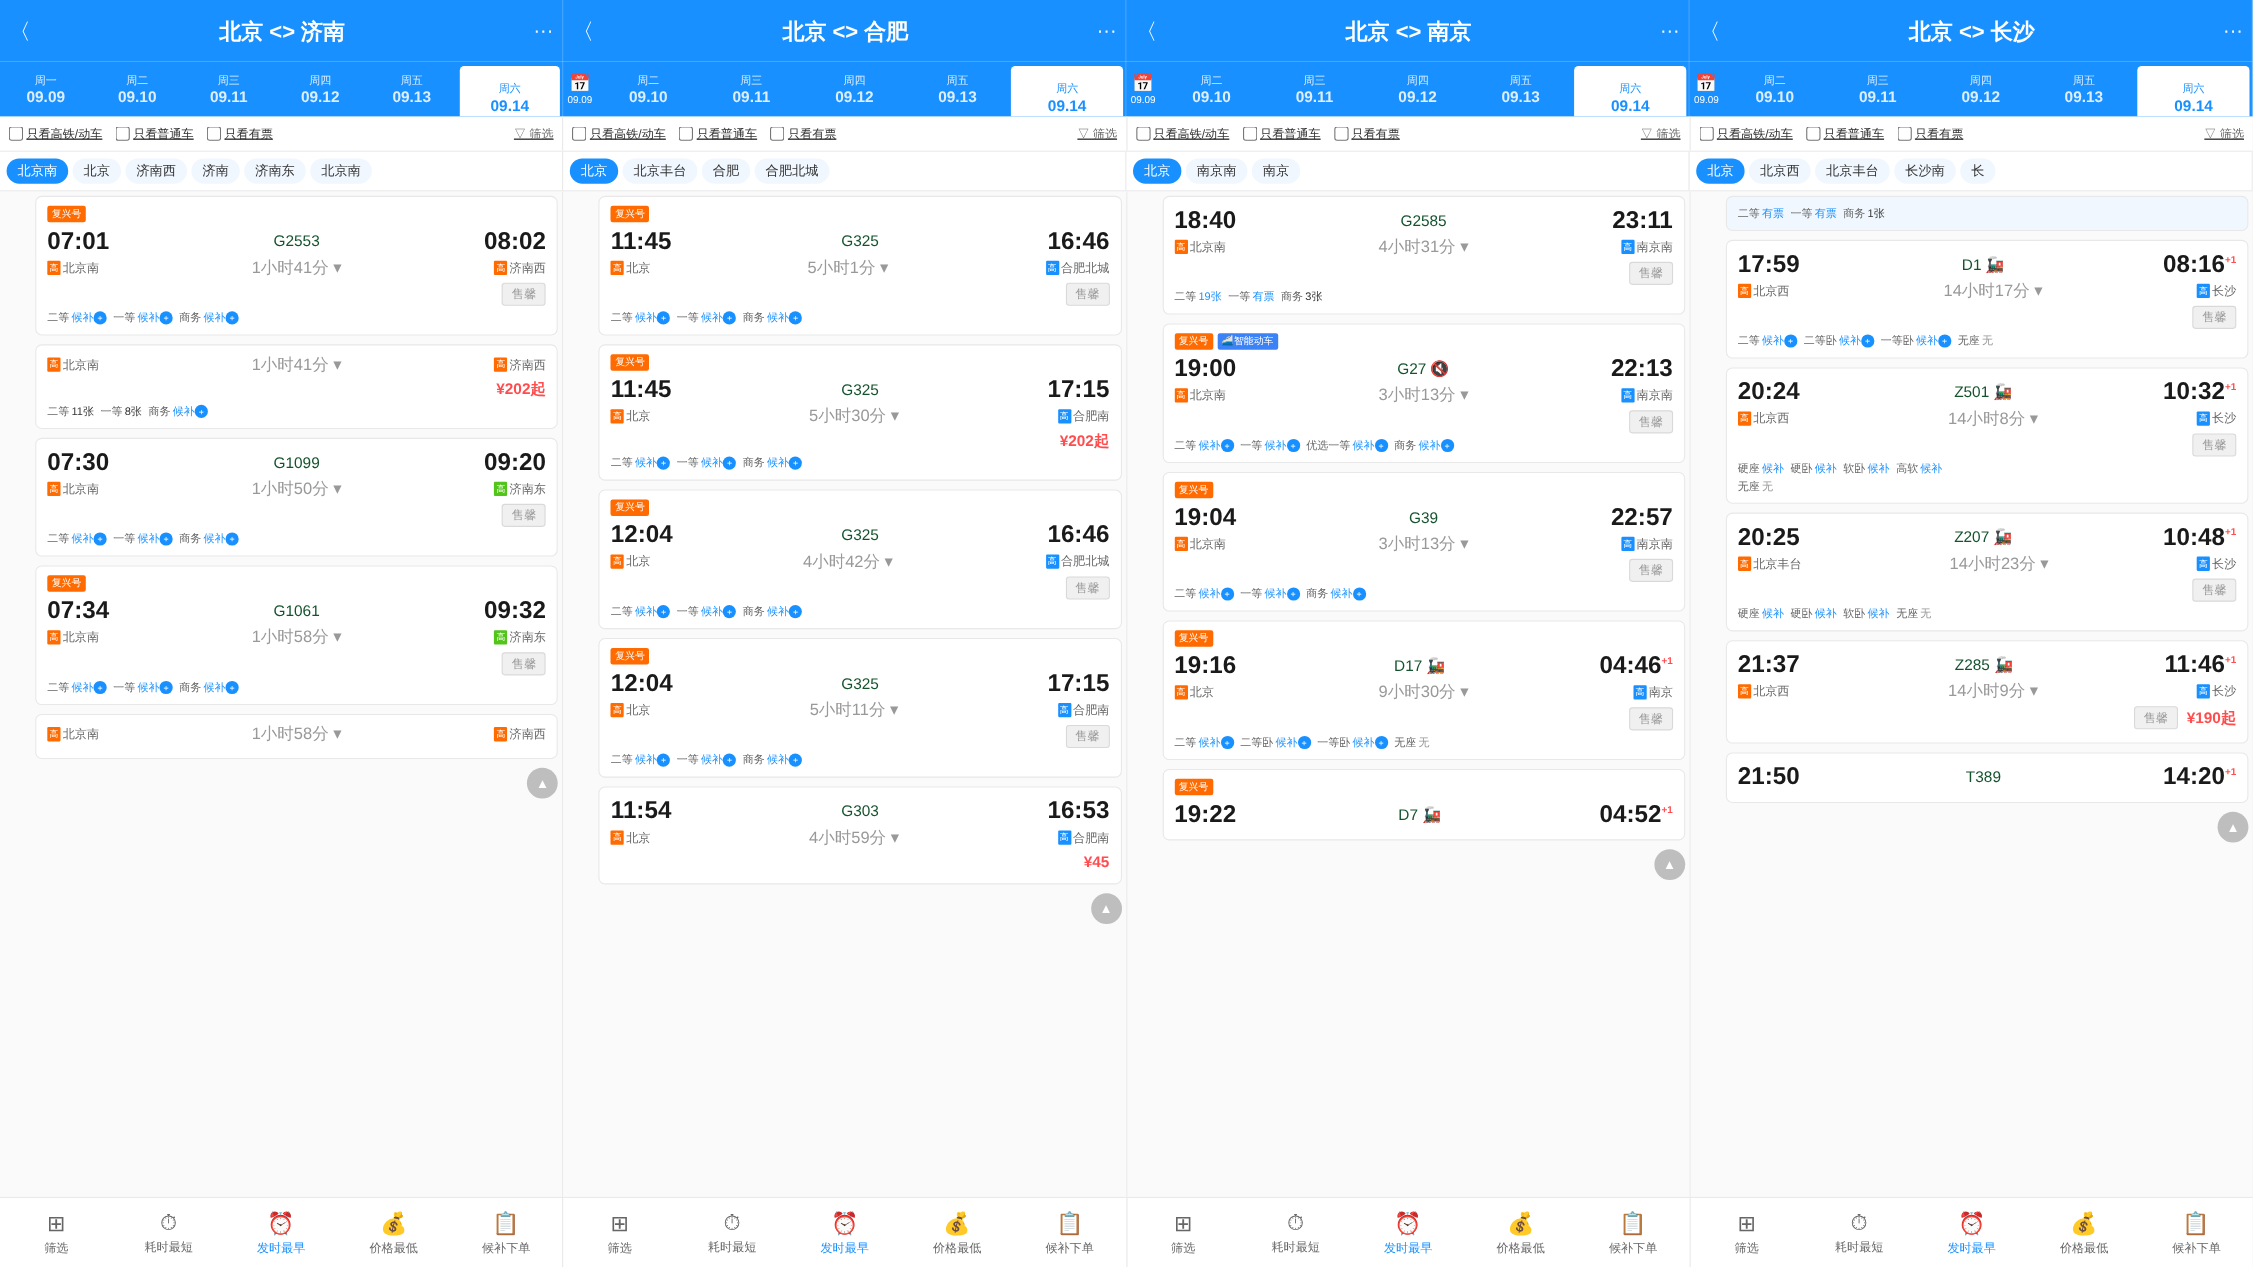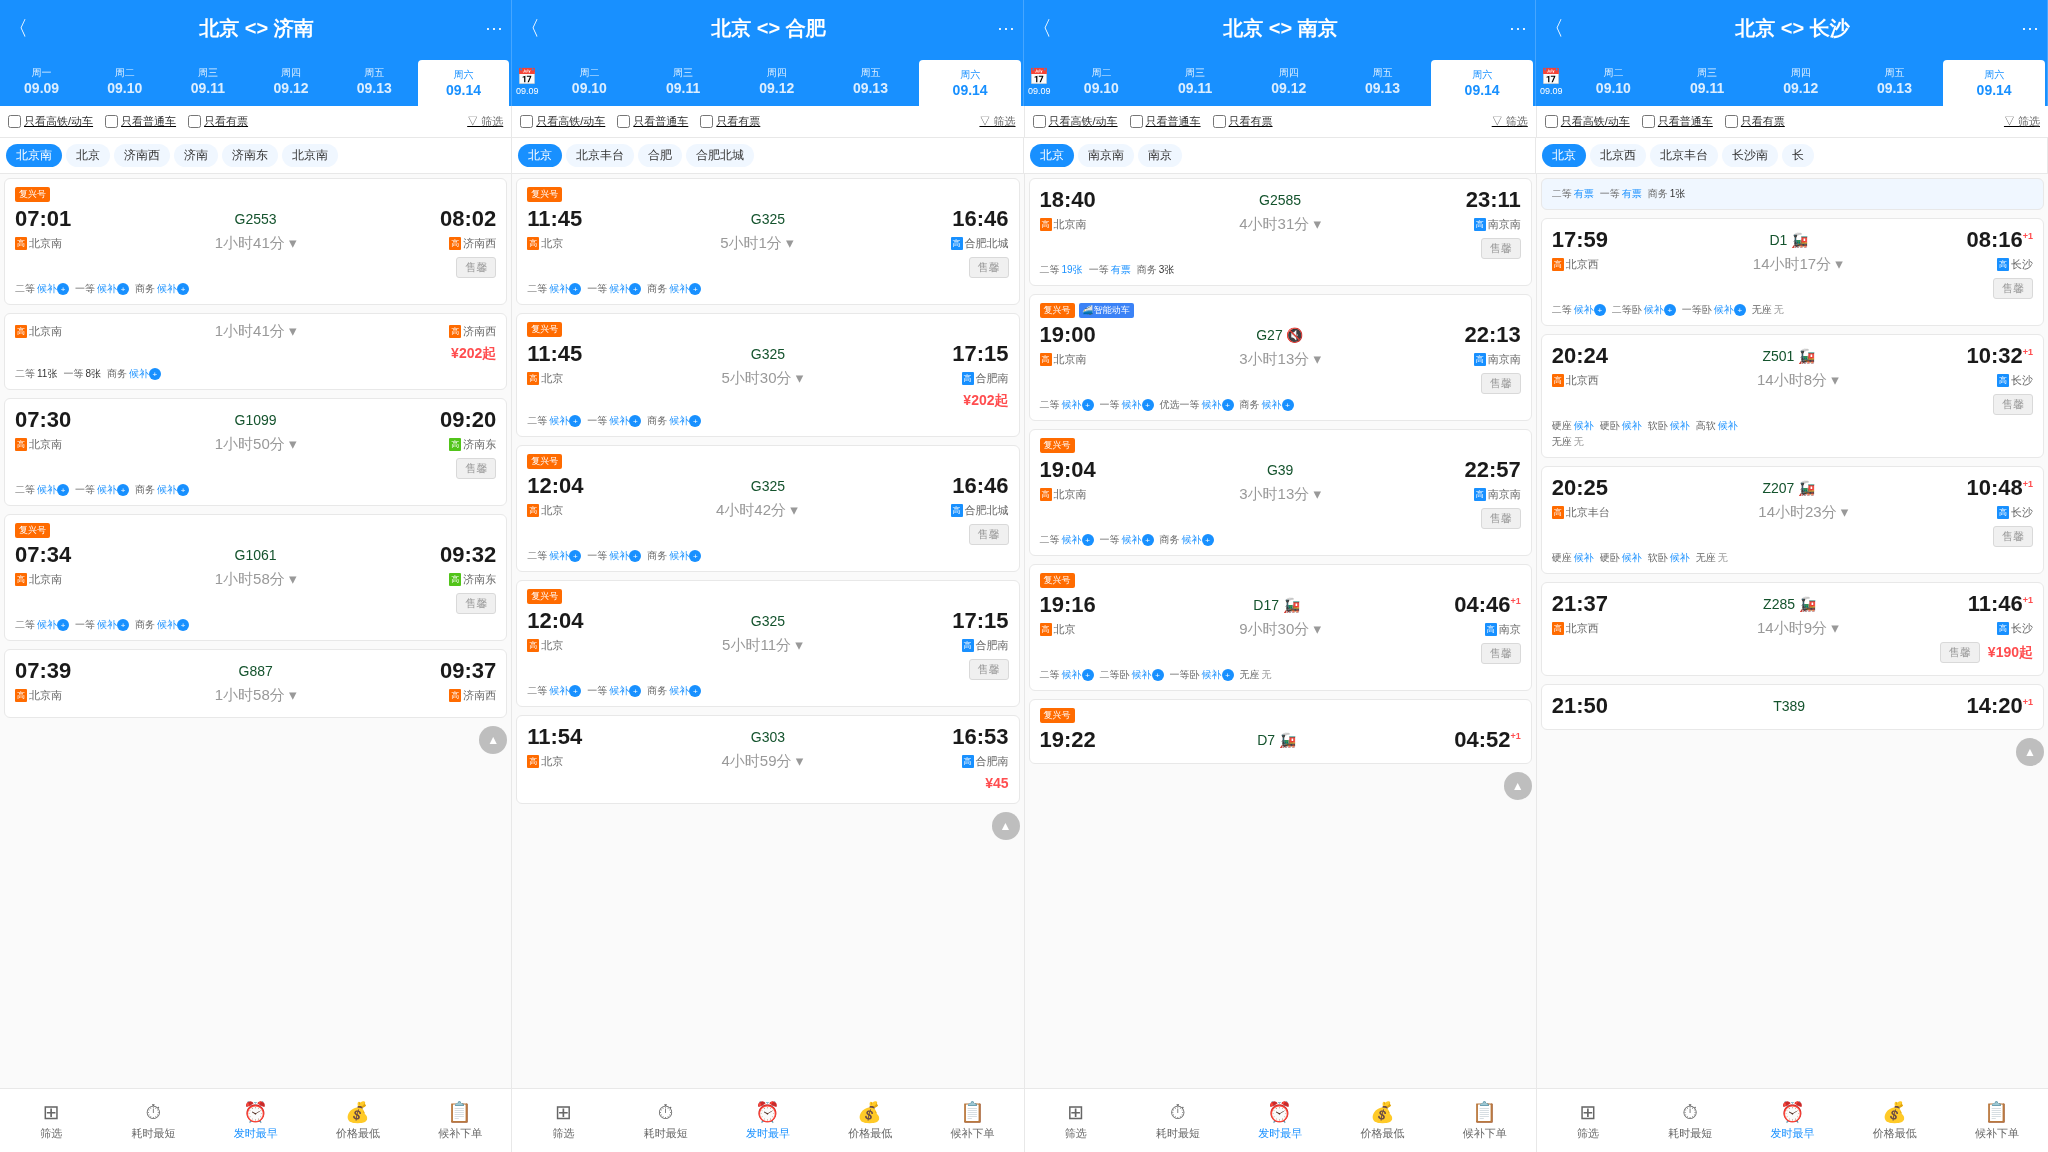--- a/index.html
+++ b/index.html
@@ -11,21 +11,21 @@
     .header-row { display: flex; background: #1890ff; height: 56px; align-items: stretch; }
     .route-tab { display: flex; flex: 1; align-items: center; justify-content: center; position: relative; border-right: 1px solid rgba(255,255,255,0.2); }
     .route-tab .back-btn { color: white; font-size: 20px; padding: 0 8px; cursor: pointer; }
     .route-tab .title { color: white; font-size: 20px; font-weight: bold; flex: 1; text-align: center; }
     .route-tab .more-btn { color: white; font-size: 18px; padding: 0 8px; cursor: pointer; }
     
     
     .day-row { display: flex; background: #1890ff; height: 50px; align-items: stretch; }
     .day-section { display: flex; flex: 1; border-right: 1px solid rgba(255,255,255,0.2); overflow: hidden; }
     .day-item { display: flex; flex-direction: column; align-items: center; justify-content: center; flex: 1; color: rgba(255,255,255,0.85); font-size: 11px; cursor: pointer; min-width: 0; padding: 2px; }
-    .day-item.active { background: white; color: #1890ff; border-radius: 4px 4px 0 0; margin: 4px 2px 0; padding: 2px 6px; }
+    .day-item.active { background: white; color: #1890ff; border-radius: 4px 4px 0 0; margin: 4px 2px 0; padding: 2px 6px; justify-content: flex-end; }
     .day-item .weekday { font-size: 10px; }
     .day-item .date { font-size: 14px; font-weight: bold; }
     .day-item.active .weekday { color: #1890ff; }
     .day-item.active .date { color: #1890ff; }
     .cal-icon { color: white; font-size: 12px; display: flex; flex-direction: column; align-items: center; justify-content: center; padding: 0 4px; }
     
     
     .filter-row { display: flex; background: white; height: 32px; align-items: center; border-bottom: 1px solid #e8e8e8; text-decoration: underline; }
     .filter-section { display: flex; flex: 1; align-items: center; padding: 0 8px; border-right: 1px solid #e8e8e8; height: 100%; }
     .filter-section:last-child { border-right: none; }
@@ -69,21 +69,21 @@
     .waitlist-plus { background: #1890ff; color: white; border-radius: 50%; font-size: 8px; width: 12px; height: 12px; display: inline-flex; align-items: center; justify-content: center; }
     
     
     .bottom-bar { display: flex; background: white; height: 64px; border-top: 1px solid #e8e8e8; }
     .bottom-section { display: flex; flex: 1; align-items: center; justify-content: space-around; border-right: 1px solid #e8e8e8; }
     .bottom-section:last-child { border-right: none; }
     .bottom-btn { display: flex; flex-direction: column; align-items: center; justify-content: center; font-size: 11px; color: #666; cursor: pointer; flex: 1; }
     .bottom-btn.active { color: #1890ff; }
     .bottom-btn .icon { font-size: 20px; margin-bottom: 2px; }
     
-    .col-relative { position: relative; }
+    .col-relative { position: relative; padding-left: 28px; }
   </style>
 </head>
 <body>
 
 <div class="app-container">
 
   <div class="header-row">
     <div class="route-tab">
       <span class="back-btn">〈</span>
       <span class="title">北京 &lt;&gt; 济南</span>
@@ -393,25 +393,20 @@
             </span>
           <span class="ticket-item">
               <span class="ticket-class">商务</span> 
               <span style="color:#1890ff">候补</span>
               <span class="waitlist-plus">+</span>
             </span>
         </div>
       </div>
 
       <div class="train-card">
-        <div class="train-row">
-          <span class="depart-time">07:39</span>
-          <span class="train-num">G887</span>
-          <span class="arrive-time">09:37</span>
-        </div>
         <div class="station-row-info">
           <span class="station-name"><span class="station-icon-high">高</span>北京南</span>
           <span class="duration">1小时58分 ▾</span>
           <span class="station-name"><span class="station-icon-high">高</span>济南西</span>
         </div>
       </div>
 
       <div style="position:sticky;bottom:70px;display:flex;justify-content:flex-end;padding:4px;">
         <div style="width:28px;height:28px;background:rgba(100,100,100,0.4);border-radius:50%;display:flex;align-items:center;justify-content:center;color:white;font-size:12px;cursor:pointer;">▲</div>
       </div>

